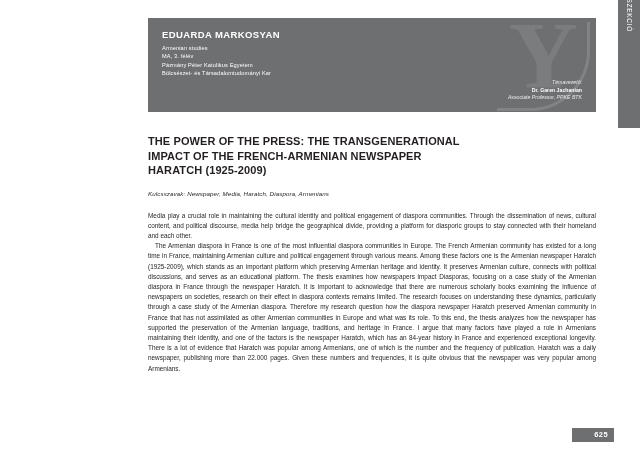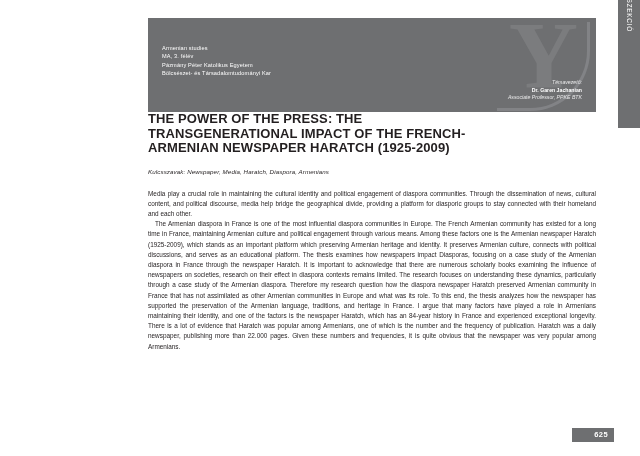--- a/index.html
+++ b/index.html
@@ -119,21 +119,22 @@
     font-size: 5.2px;
     line-height: 7.6px;
     color: #e9e9ea;
   }
   .supervisor .sv-label { font-style: italic; }
   .supervisor .sv-name { font-weight: bold; font-style: normal; color:#ffffff; }
   .supervisor .sv-role { font-style: italic; }
 
   
   .title {
-    font-size: 13px;
+    margin-top: 22px;
+    font-size: 11px;
     font-weight: bold;
     line-height: 14.5px;
     letter-spacing: 0.1px;
     width: 330px;
     color: #231f20;
   }
   .keywords {
     margin-top: 12px;
     font-size: 6.2px;
     font-style: italic;
@@ -175,20 +176,21 @@
     <div class="side-tab-band"></div>
     <div class="side-tab-text">37. OTDK  HUMÁN TUDOMÁNYI SZEKCIÓ</div>
   </div>
 
   <div class="content">
 
     <div class="header-card">
       <div class="big-y">Y</div>
       <div class="swoosh"></div>
 
+      <div class="author-name">EDUARDA MARKOSYAN</div>
 
       <div class="author-meta">
         <div>Armenian studies</div>
         <div>MA, 3. félév</div>
         <div>Pázmány Péter Katolikus Egyetem</div>
         <div>Bölcsészet- és Társadalomtudományi Kar</div>
       </div>
 
       <div class="supervisor">
         <div class="sv-label">Témavezető:</div>

